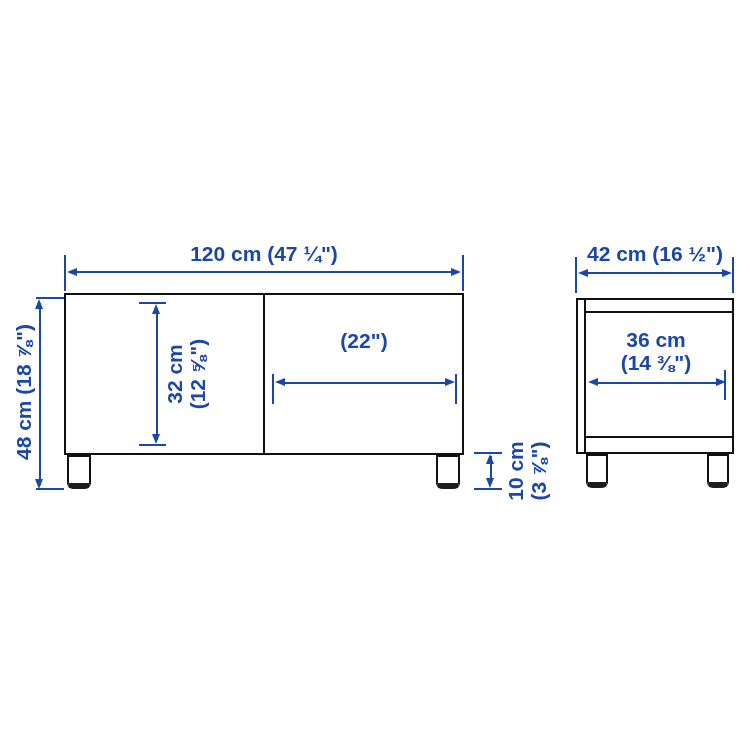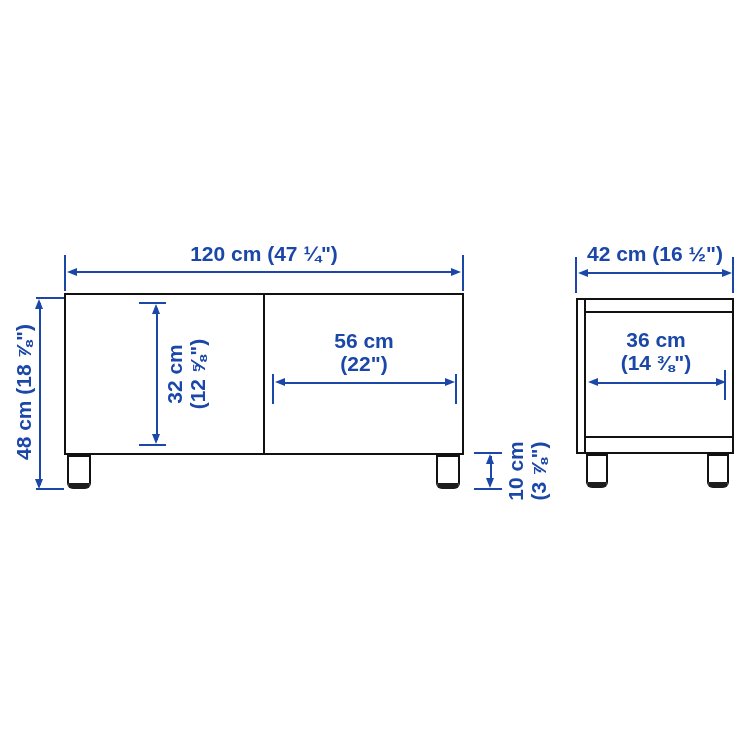--- a/index.html
+++ b/index.html
@@ -91,21 +91,20 @@
       </div>
     </div>
 
     <div>
       <div class="tick-v" style="left:272px;top:374px;height:30px;"></div>
       <div class="tick-v" style="left:455px;top:374px;height:30px;"></div>
       <div class="dim-h" style="left:282px;top:382px;width:165px;"></div>
       <div class="ah ah-l" style="left:275px;top:378px;"></div>
       <div class="ah ah-r" style="left:445px;top:378px;"></div>
       <div class="dim-label" style="left:264px;top:329px;width:200px;">
-          <span class="line">56 cm</span>
           <span class="line">(22")</span>
         </div>
     </div>
 
     <div>
       <div class="tick-h" style="left:474px;top:452px;width:28px;"></div>
       <div class="tick-h" style="left:474px;top:488px;width:28px;"></div>
       <div class="dim-v" style="left:490px;top:456px;height:26px;"></div>
       <div class="ah ah-u" style="left:486px;top:454px;"></div>
       <div class="ah ah-d" style="left:486px;top:478px;"></div>

